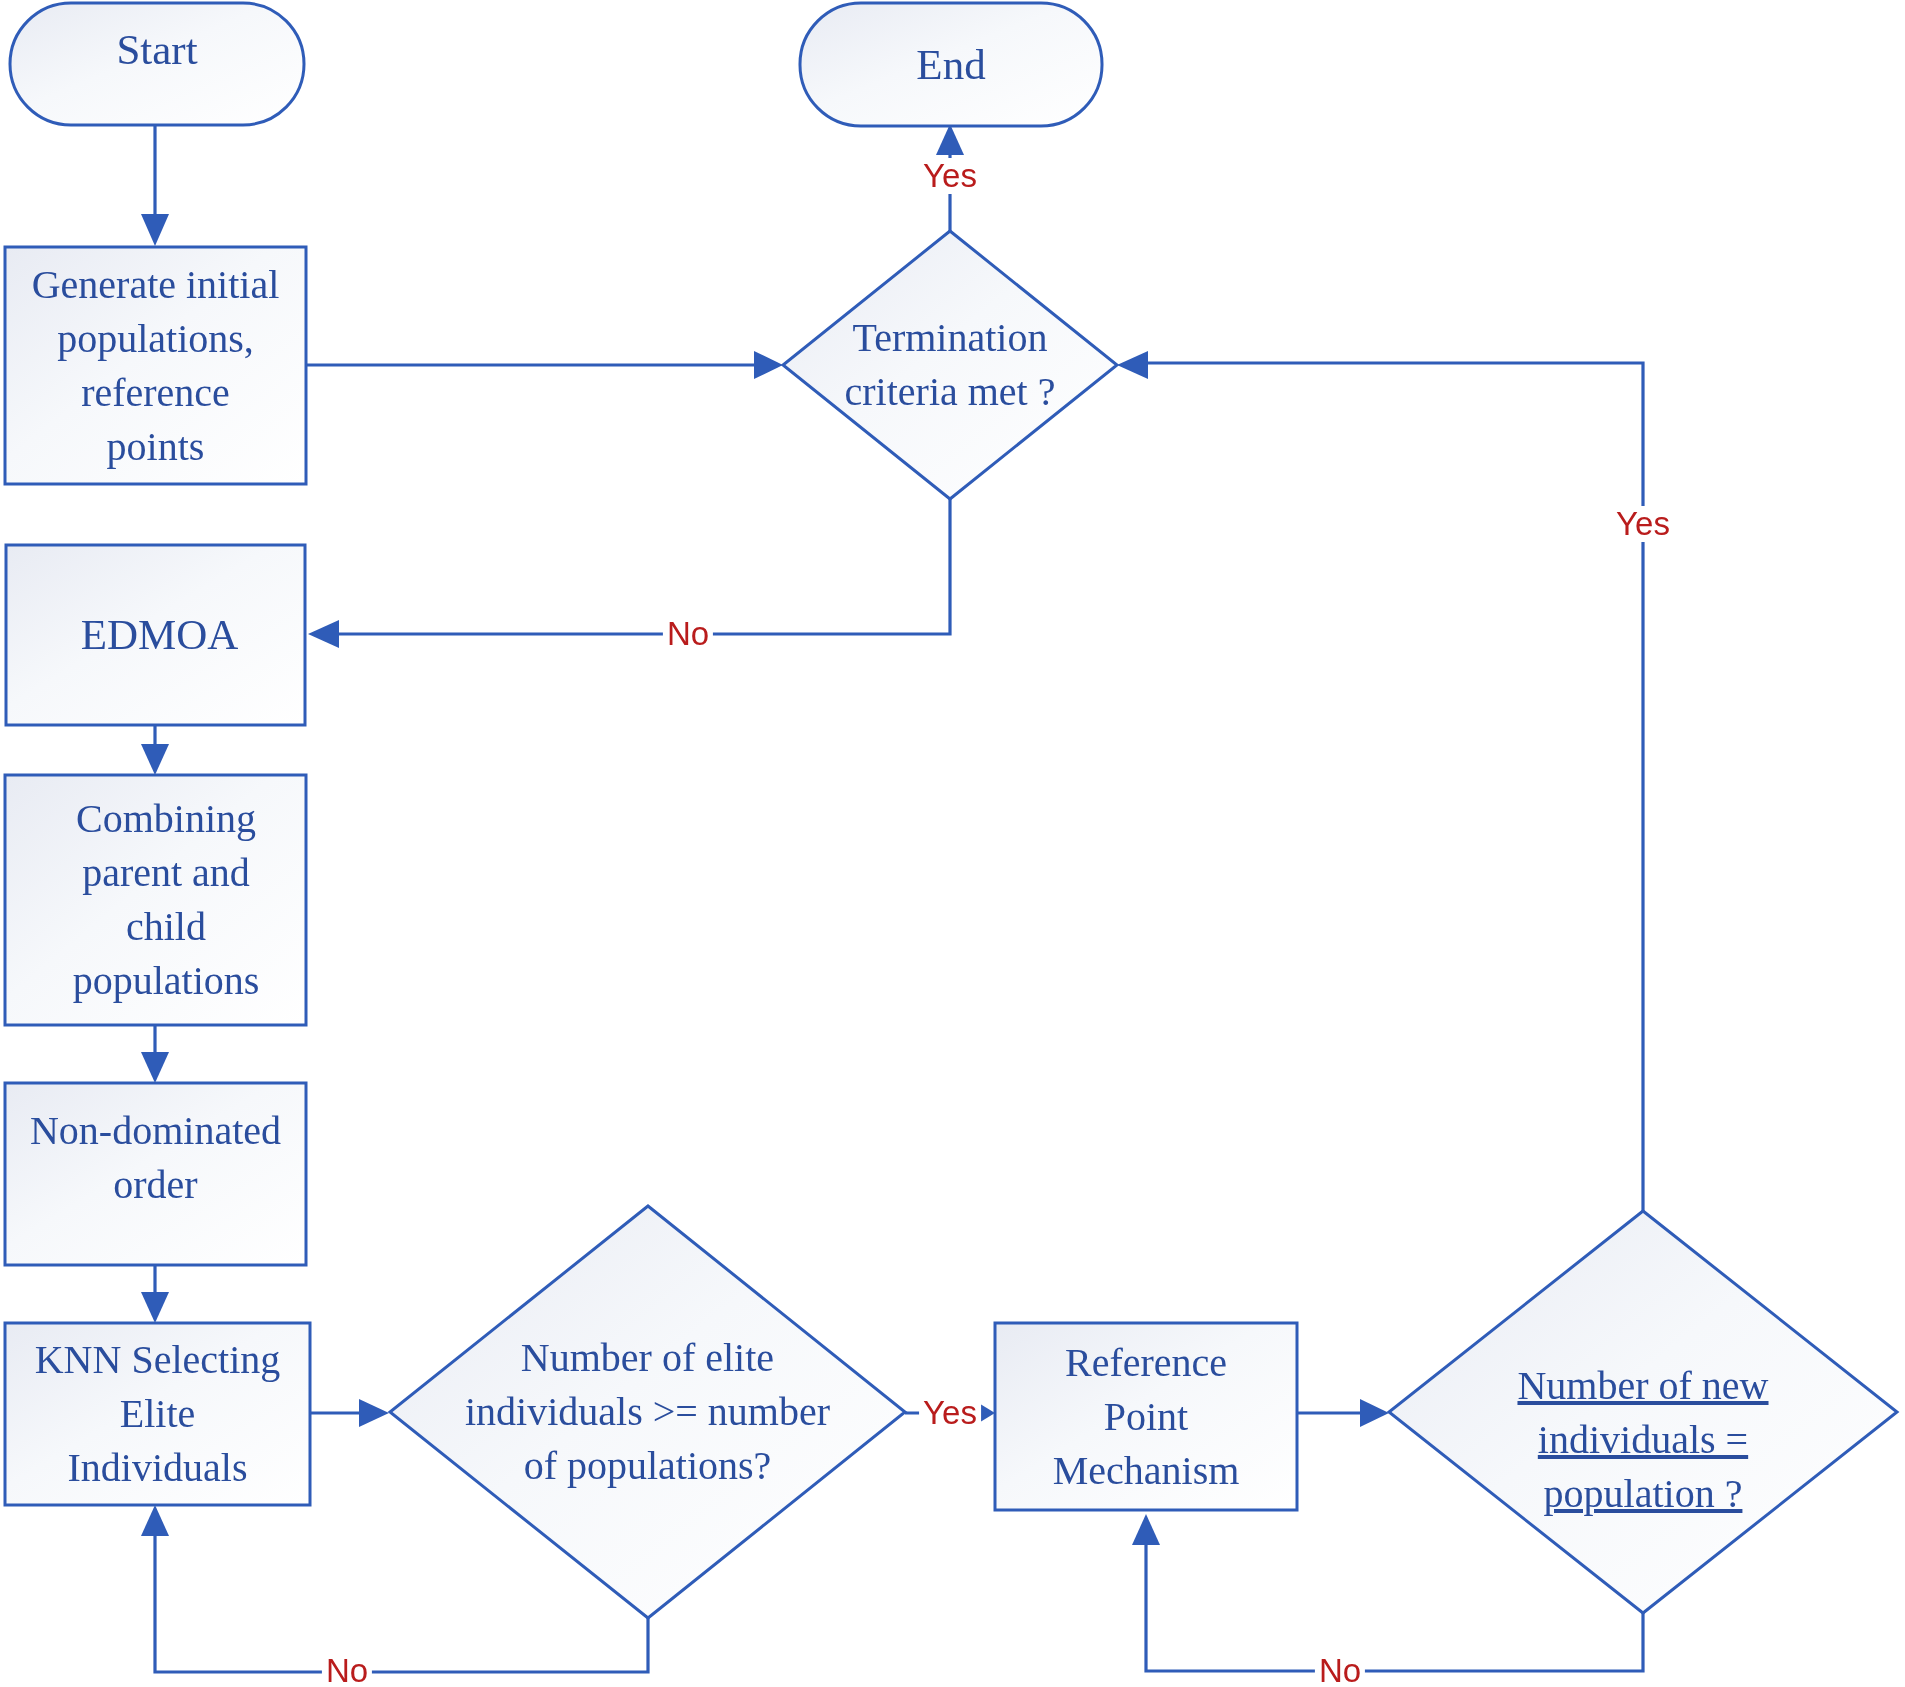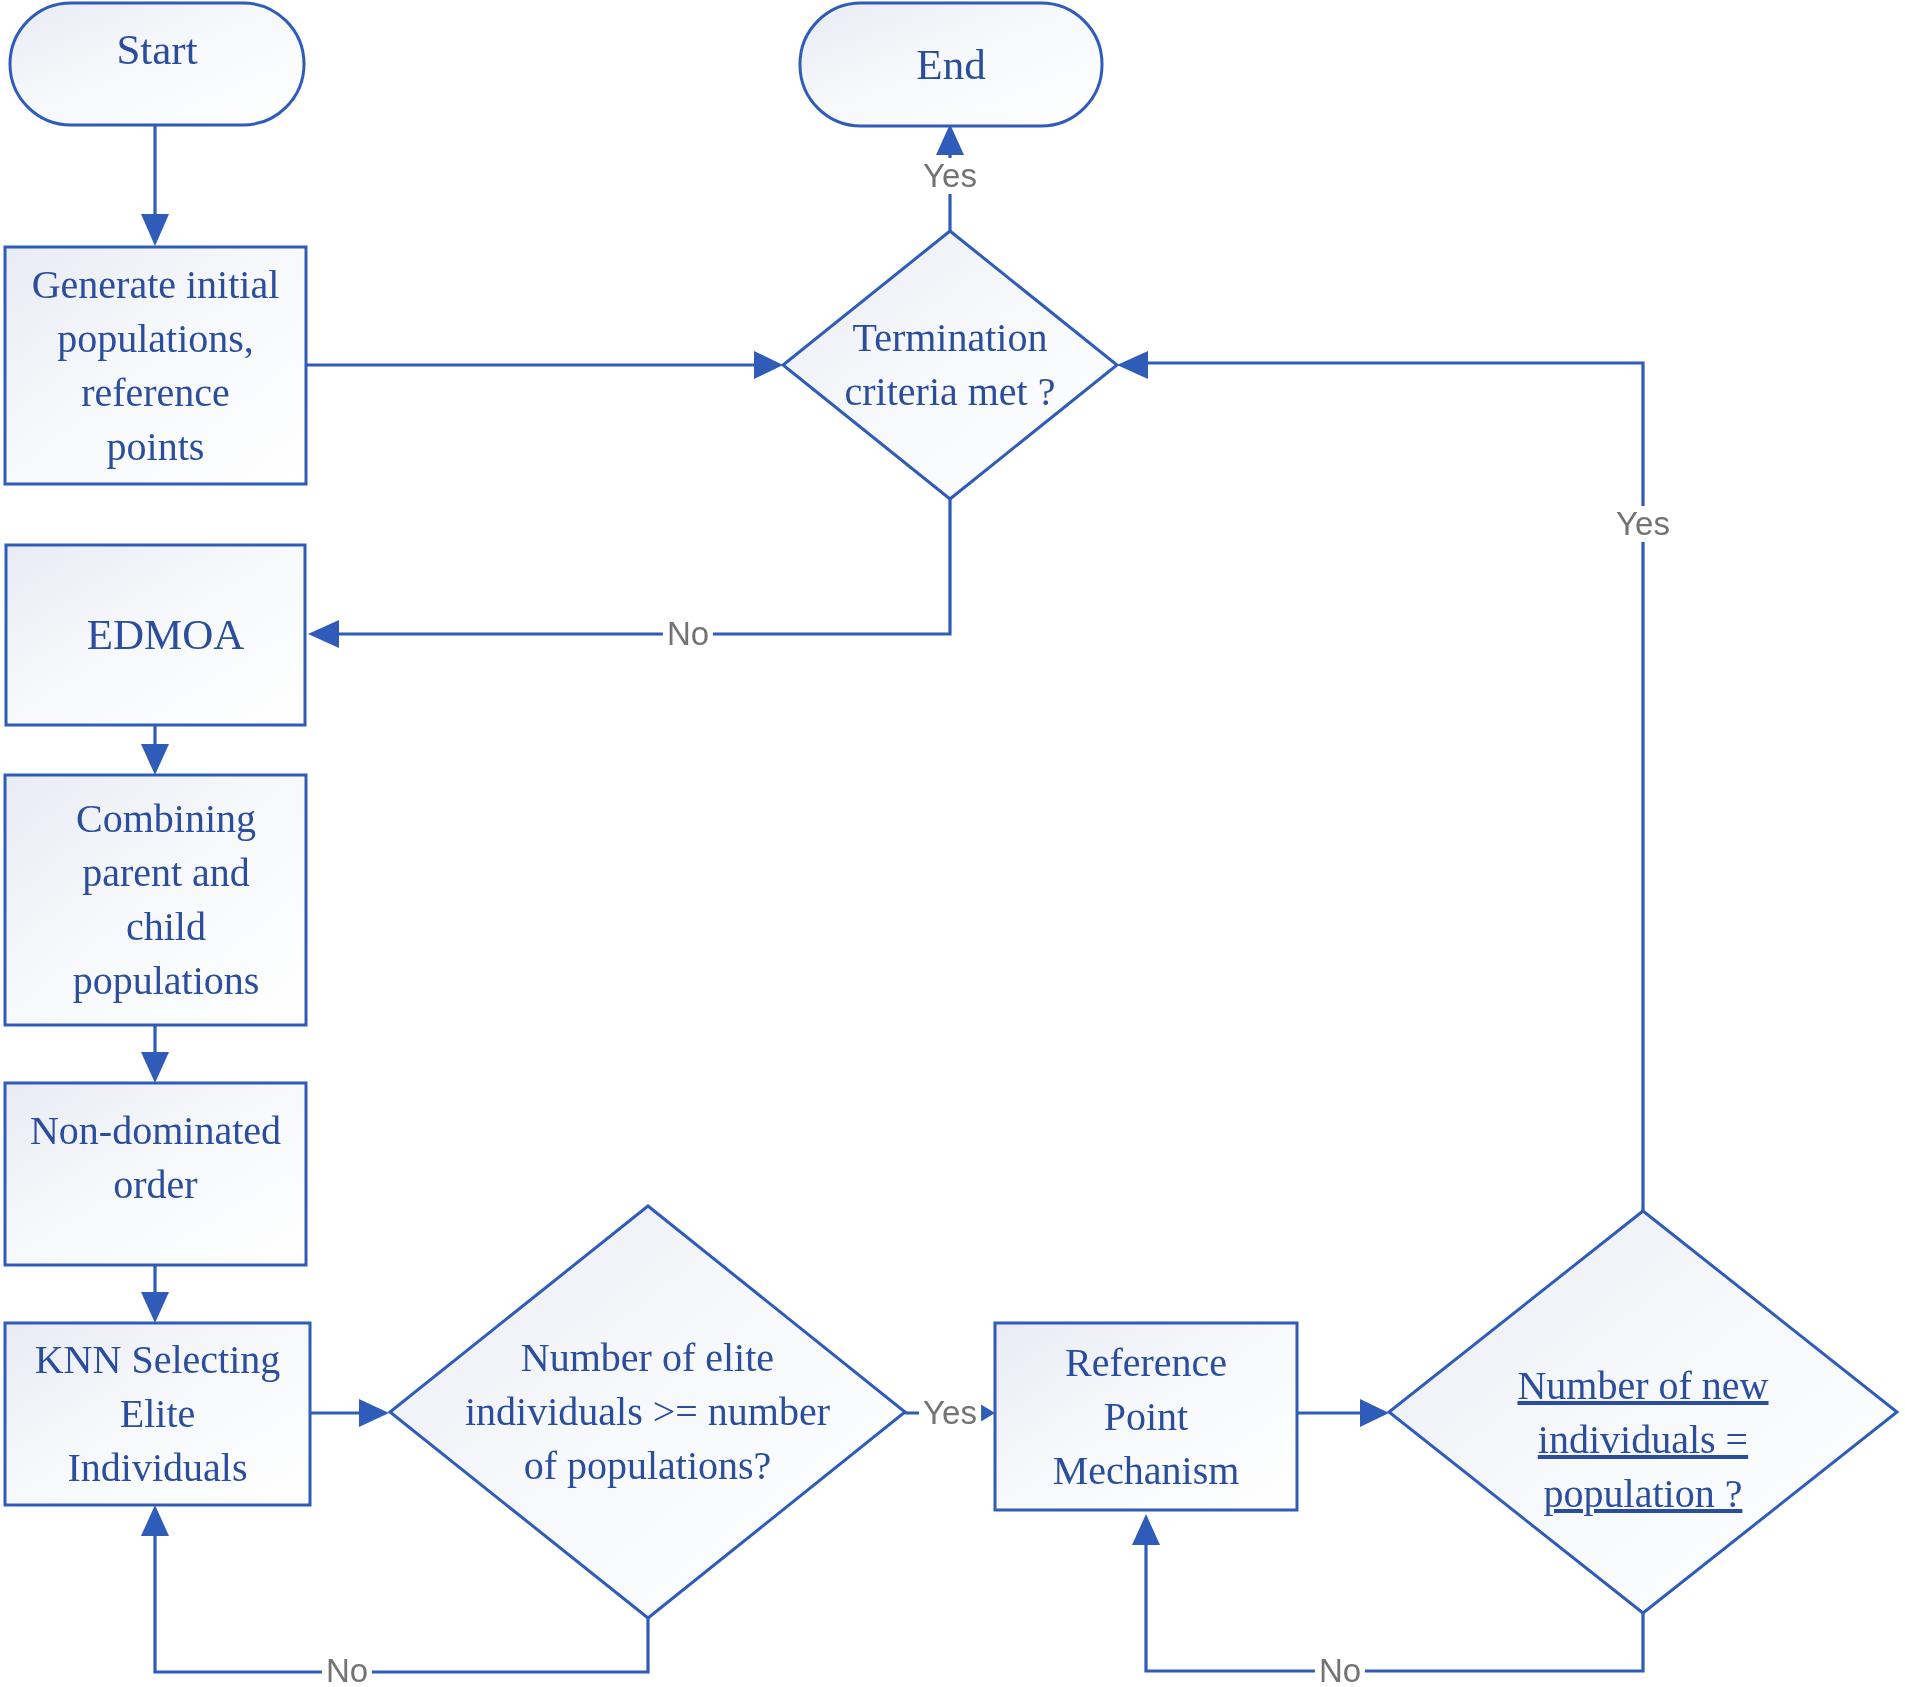--- a/index.html
+++ b/index.html
@@ -24,21 +24,21 @@
     line-height:54px;
     pointer-events:none;
   }
   .capsule-label{font-size:43px;}
   .edge-label{
     position:absolute;
     transform:translate(-50%,-50%);
     font-family:"Liberation Sans","DejaVu Sans",sans-serif;
     font-size:33px;
     line-height:36px;
-    color:#737373;
+    color:#b91c1c;
     background:#ffffff;
     padding:0 4px;
     pointer-events:none;
   }
 </style>
 </head>
 <body>
 
 <div class="canvas">
 
@@ -100,21 +100,21 @@
 
   <div class="node-label capsule-label" style="left:10px;top:3px;width:294px;height:94px;">Start</div>
 
   <div class="node-label capsule-label" style="left:800px;top:3px;width:302px;height:123px;">End</div>
 
   <div class="node-label" style="left:5px;top:247px;width:301px;height:237px;">Generate initial
 populations,
 reference
 points</div>
 
-  <div class="node-label capsule-label" style="left:16px;top:545px;width:299px;height:180px;">EDMOA</div>
+  <div class="node-label capsule-label" style="left:10px;top:545px;width:299px;height:180px;">EDMOA</div>
 
   <div class="node-label" style="left:5px;top:775px;width:322px;height:250px;">Combining
 parent and
 child
 populations</div>
 
   <div class="node-label" style="left:5px;top:1083px;width:301px;height:149px;">Non-dominated
 order</div>
 
   <div class="node-label" style="left:5px;top:1323px;width:305px;height:182px;">KNN Selecting

